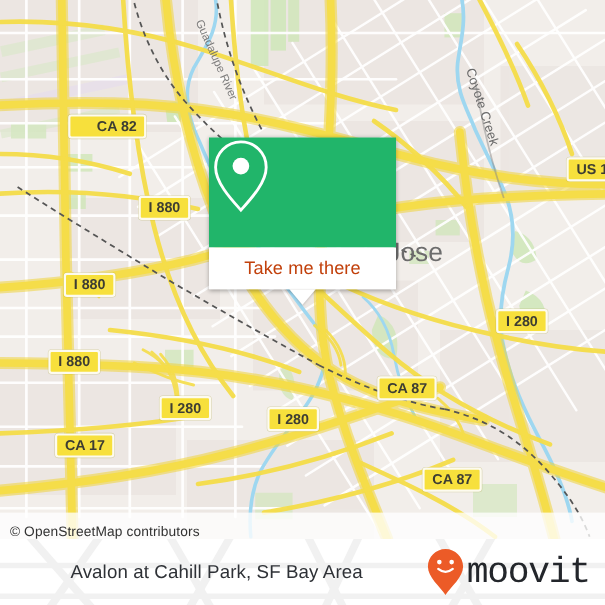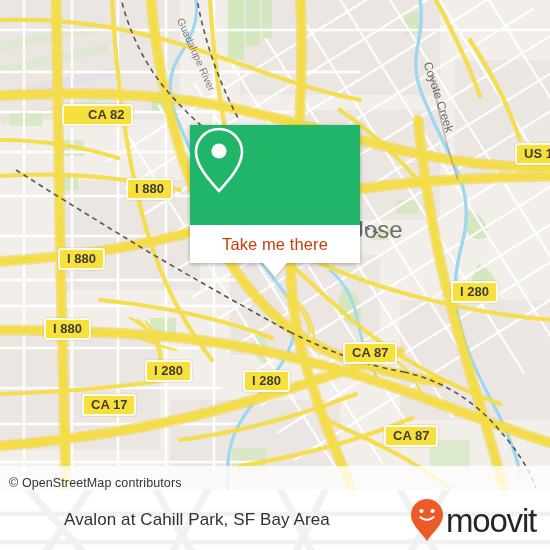--- a/index.html
+++ b/index.html
@@ -96,21 +96,21 @@
     font-size:17px;color:#2e3136;letter-spacing:.1px;
     z-index:2;
     margin-left:44px;
   }
   .logo{
     position:absolute;right:14px;top:0;height:60px;
     display:flex;align-items:center;gap:2px;z-index:2;
   }
   .logo-word{
     font-size:33px;color:#23262b;letter-spacing:-1.2px;
-    line-height:33px;font-weight:normal;
+    line-height:33px;font-weight:normal;font-family:Liberation Mono, monospace;
   }
 </style>
 </head>
 <body>
 
 <div id="page">
 
   <div class="map">
 
     <svg width="550" height="490" viewBox="0 0 550 490">
@@ -296,21 +296,21 @@
     <div class="city-label" style="left:352px;top:216px;">
       <span>Jose</span>
     </div>
 
     <div class="shield" style="left:62px;top:104px;padding-left:24px;"><span>CA 82</span></div>
     <div class="shield" style="left:126px;top:178px;"><span>I 880</span></div>
     <div class="shield" style="left:58px;top:248px;"><span>I 880</span></div>
     <div class="shield" style="left:44px;top:318px;"><span>I 880</span></div>
     <div class="shield" style="left:145px;top:360px;"><span>I 280</span></div>
     <div class="shield" style="left:243px;top:370px;"><span>I 280</span></div>
-    <div class="shield" style="left:50px;top:394px;margin-left:32px;"><span>CA 17</span></div>
+    <div class="shield" style="left:50px;top:394px;"><span>CA 17</span></div>
     <div class="shield" style="left:343px;top:342px;"><span>CA 87</span></div>
     <div class="shield" style="left:384px;top:425px;"><span>CA 87</span></div>
     <div class="shield" style="left:451px;top:281px;"><span>I 280</span></div>
     <div class="shield" style="left:515px;top:143px;"><span>US 10</span></div>
 
     <div class="card">
       <div class="card-head">
         <svg width="58" height="70" viewBox="0 0 58 70">
           <path d="M29 4 C16.3 4 6 14.3 6 27 C6 41 20 56 29 66 C38 56 52 41 52 27 C52 14.3 41.7 4 29 4 Z" fill="none" stroke="#ffffff" stroke-width="2.6"></path>
           <circle cx="29" cy="26" r="7.6" fill="#ffffff"></circle>

